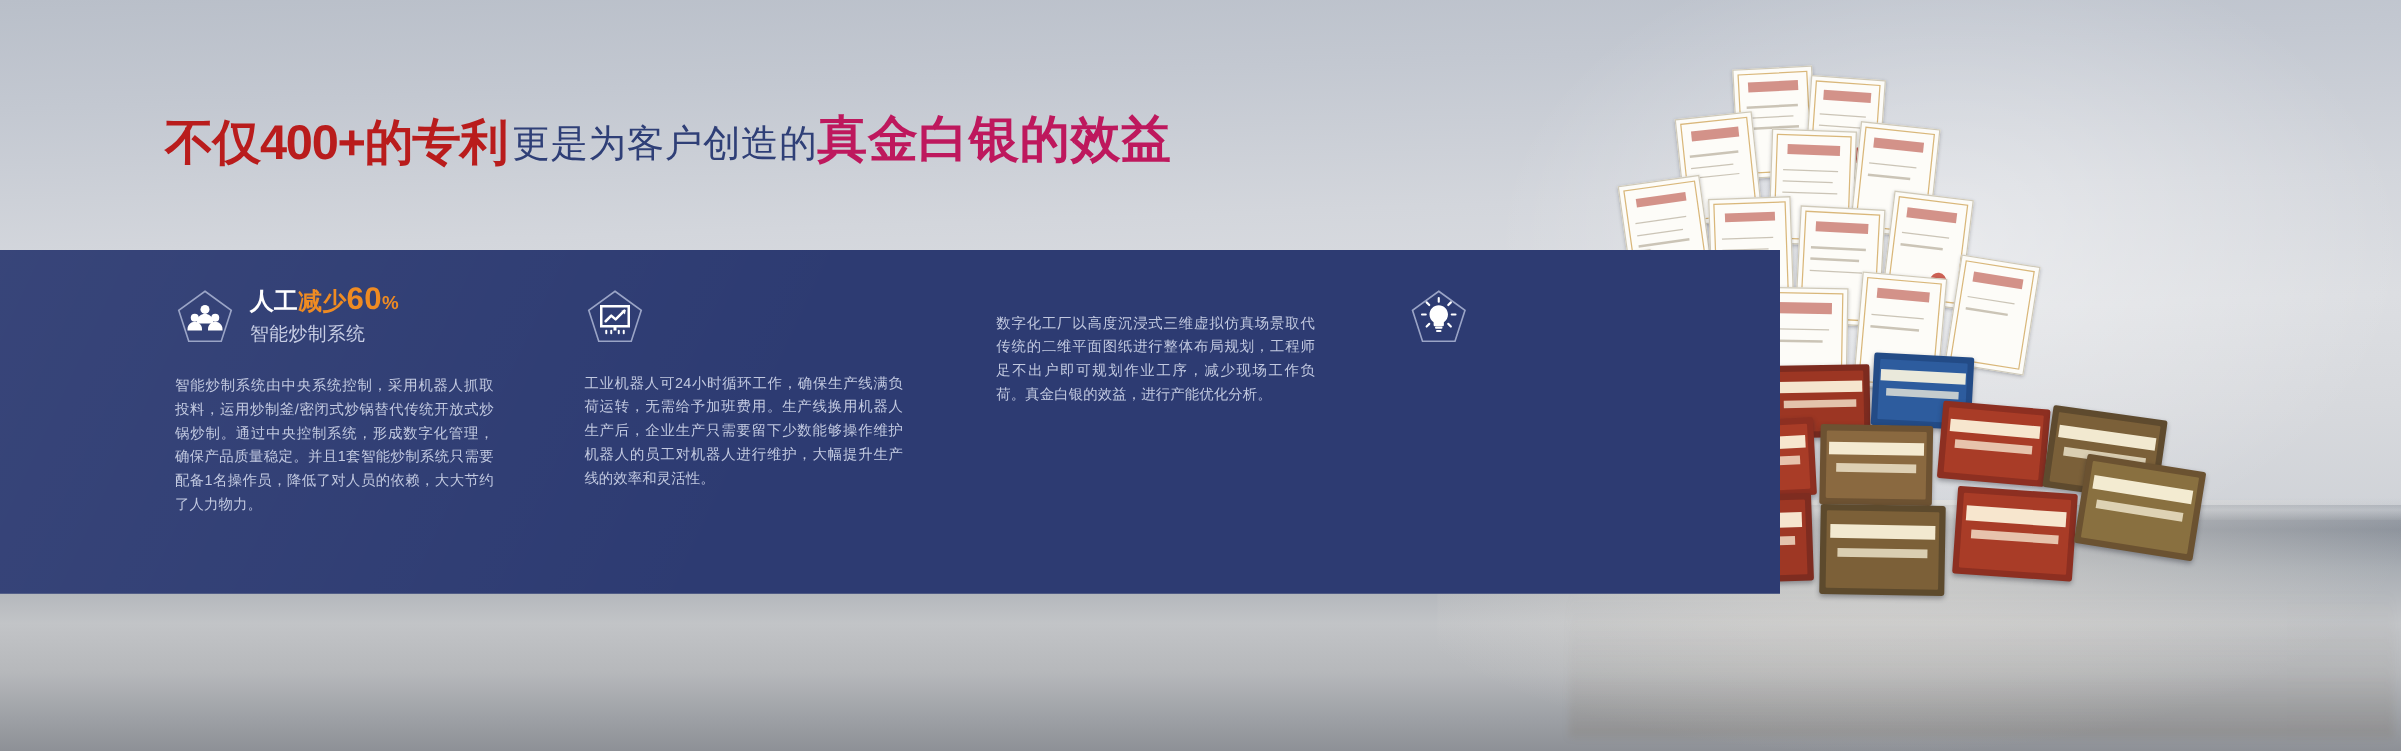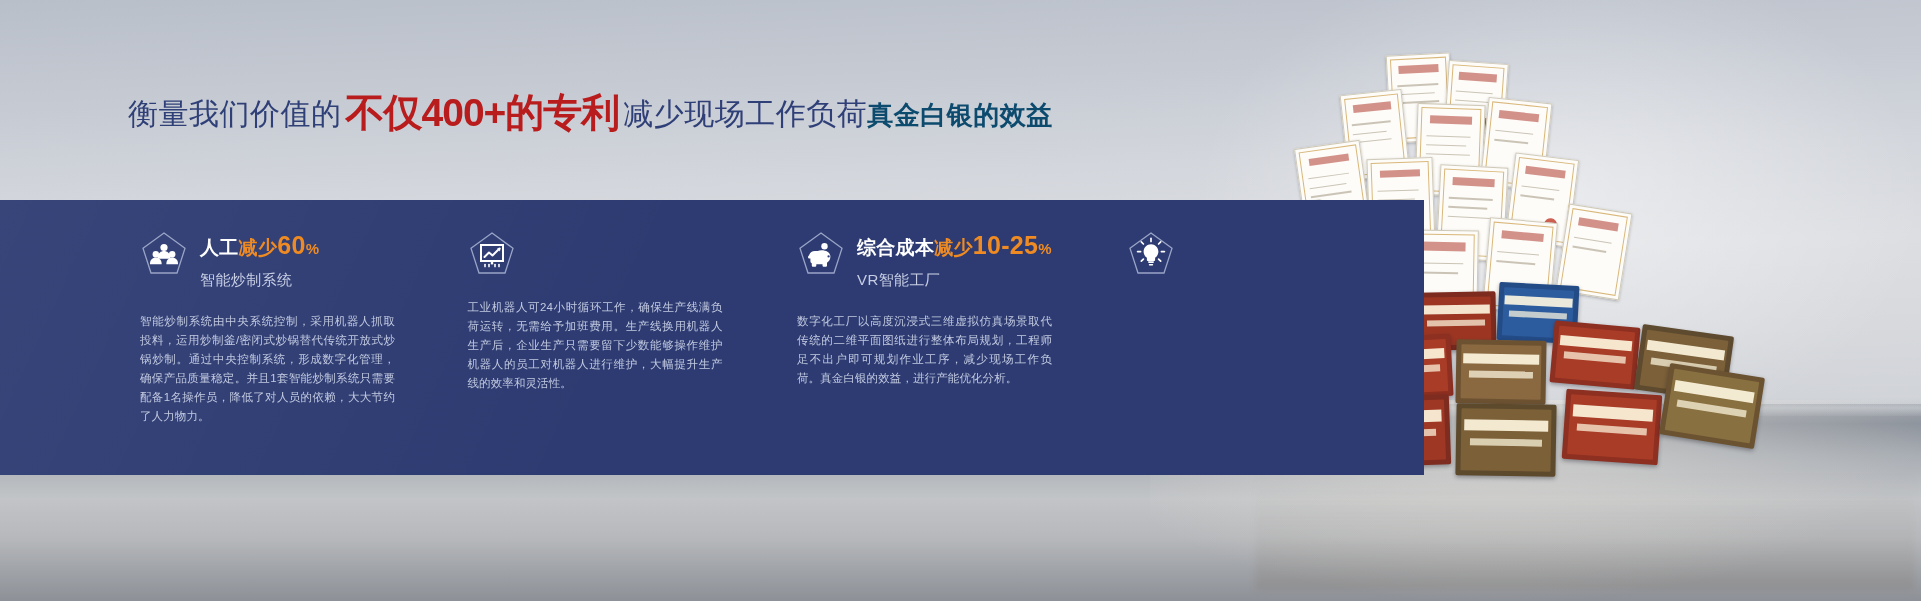--- a/index.html
+++ b/index.html
@@ -39,21 +39,21 @@
     display:flex;align-items:baseline;white-space:nowrap;
   }
   .hl-thin{
     font-size:30px;color:#2f3f77;letter-spacing:.5px;font-weight:400;
   }
   .hl-big{
     font-size:39px;font-weight:bold;color:#b91c1c;letter-spacing:-1px;
     margin:0 4px;position:relative;top:2px;
   }
   .hl-orange{
-    font-size:26px;font-weight:bold;color:#0c4a6e;letter-spacing:.5px;
+    font-size:40px;font-weight:bold;color:#be185d;letter-spacing:.5px;
   }
 
   
   .panel{
     position:absolute;left:0;top:200px;width:1424px;height:275px;
     background:#2d3b72;
   }
   .panel-sheen{
     position:absolute;inset:0;
     background:linear-gradient(115deg,rgba(255,255,255,.05) 0%,rgba(255,255,255,0) 45%);
@@ -73,21 +73,21 @@
   .col-4{margin-left:32px !important;}
 
   .feat-head{display:flex;align-items:flex-start;}
   .pent{
     width:48px;height:48px;flex:0 0 48px;margin-right:12px;position:relative;top:2px;
   }
   .pent svg{display:block;}
   .feat-texts{padding-top:1px;}
   .feat-title{
     font-size:19px;font-weight:bold;color:#ffffff;letter-spacing:.3px;
-    white-space:nowrap;line-height:32px;margin-top:44px;
+    white-space:nowrap;line-height:20px;margin-top:44px;
   }
   .feat-title .accent{color:#ef8b22;}
   .feat-title .num{color:#ef8b22;font-size:25px;font-weight:bold;}
   .feat-title .pct{color:#ef8b22;font-size:15px;font-weight:bold;}
   .feat-sub{
     font-size:15px;color:#c7cde4;margin-top:5px;letter-spacing:.4px;line-height:20px;
   }
   .feat-body{
     margin-top:22px;width:255px;
     font-size:11.5px;line-height:19px;color:#c2c9e0;text-align:justify;
@@ -142,23 +142,22 @@
 
 <div class="stage">
 
   <div class="bg-sky"></div>
   <div class="bg-sea"></div>
   <div class="bg-horizon"></div>
   <div class="bg-glow"></div>
   <div class="bg-seaglow"></div>
 
   <div class="headline">
-    <span class="hl-thin">衡量我们价值的</span>
     <span class="hl-big">不仅400+的专利</span>
-    <span class="hl-thin">减少现场工作负荷</span>
+    <span class="hl-thin">更是为客户创造的</span>
     <span class="hl-orange">真金白银的效益</span>
   </div>
 
   <div class="reflect"></div>
   <div class="certs">
 
     <div class="cert" style="left:148px;top:6px;width:62px;height:86px;transform:rotate(-3deg);">
       <div class="inner"></div>
         <div class="hdr" style="top:12%"></div>
       <div class="ln" style="top:34%;width:66%"></div>
@@ -366,38 +365,20 @@
                 <line x1="27" y1="34.5" x2="27" y2="36.6"></line>
                 <line x1="31" y1="34.5" x2="31" y2="36.6"></line>
               </g>
             </svg>
           </span>
         </div>
         <div class="feat-body">工业机器人可24小时循环工作，确保生产线满负荷运转，无需给予加班费用。生产线换用机器人生产后，企业生产只需要留下少数能够操作维护机器人的员工对机器人进行维护，大幅提升生产线的效率和灵活性。</div>
       </div>
 
       <div class="col col-3">
-        <div class="feat-head">
-          <span class="pent">
-            <svg width="48" height="48" viewBox="0 0 48 48">
-              <polygon points="24,3 45,18.3 37,43 11,43 3,18.3" fill="none" stroke="#9aa4c6" stroke-width="1.3"></polygon>
-              <g fill="#ffffff">
-                <circle cx="27.5" cy="16.2" r="3.2"></circle>
-                <path d="M24.5 20.2c-1.4 0-2.7.3-3.8.8h-2.9c-2.6 0-4.8 1.6-5.6 3.9-.3.9-1.2 1.1-1.2 2 0 .9.7 1.6 1.6 1.6h.8v2.4c0 1 .5 1.9 1.4 2.4v2.1c0 .7.6 1.3 1.3 1.3h1.9c.7 0 1.3-.6 1.3-1.3v-1.2h6.2v1.2c0 .7.6 1.3 1.3 1.3h1.9c.7 0 1.3-.6 1.3-1.3v-2.6c2.1-1.4 3.4-3.6 3.4-6 0-4.2-3.9-6.6-8.9-6.6z"></path>
-                <circle cx="31.6" cy="26.4" r="1.15" fill="#2d3b72"></circle>
-              </g>
-            </svg>
-          </span>
-          <span class="feat-texts">
-            <span class="feat-title">
-              <span>综合成本</span><span class="accent">减少</span><span class="num">10-25</span><span class="pct">%</span>
-            </span>
-            <div class="feat-sub">VR智能工厂</div>
-          </span>
-        </div>
         <div class="feat-body">数字化工厂以高度沉浸式三维虚拟仿真场景取代传统的二维平面图纸进行整体布局规划，工程师足不出户即可规划作业工序，减少现场工作负荷。真金白银的效益，进行产能优化分析。</div>
       </div>
 
       <div class="col col-4">
         <div class="feat-head">
           <span class="pent">
             <svg width="48" height="48" viewBox="0 0 48 48">
               <polygon points="24,3 45,18.3 37,43 11,43 3,18.3" fill="none" stroke="#9aa4c6" stroke-width="1.3"></polygon>
               <g fill="#ffffff">
                 <path d="M24 14.2c-4.1 0-7.4 3.3-7.4 7.4 0 2.6 1.3 4.8 3.3 6.2v2.1c0 .6.5 1.1 1.1 1.1h6c.6 0 1.1-.5 1.1-1.1v-2.1c2-1.4 3.3-3.6 3.3-6.2 0-4.1-3.3-7.4-7.4-7.4z"></path>

